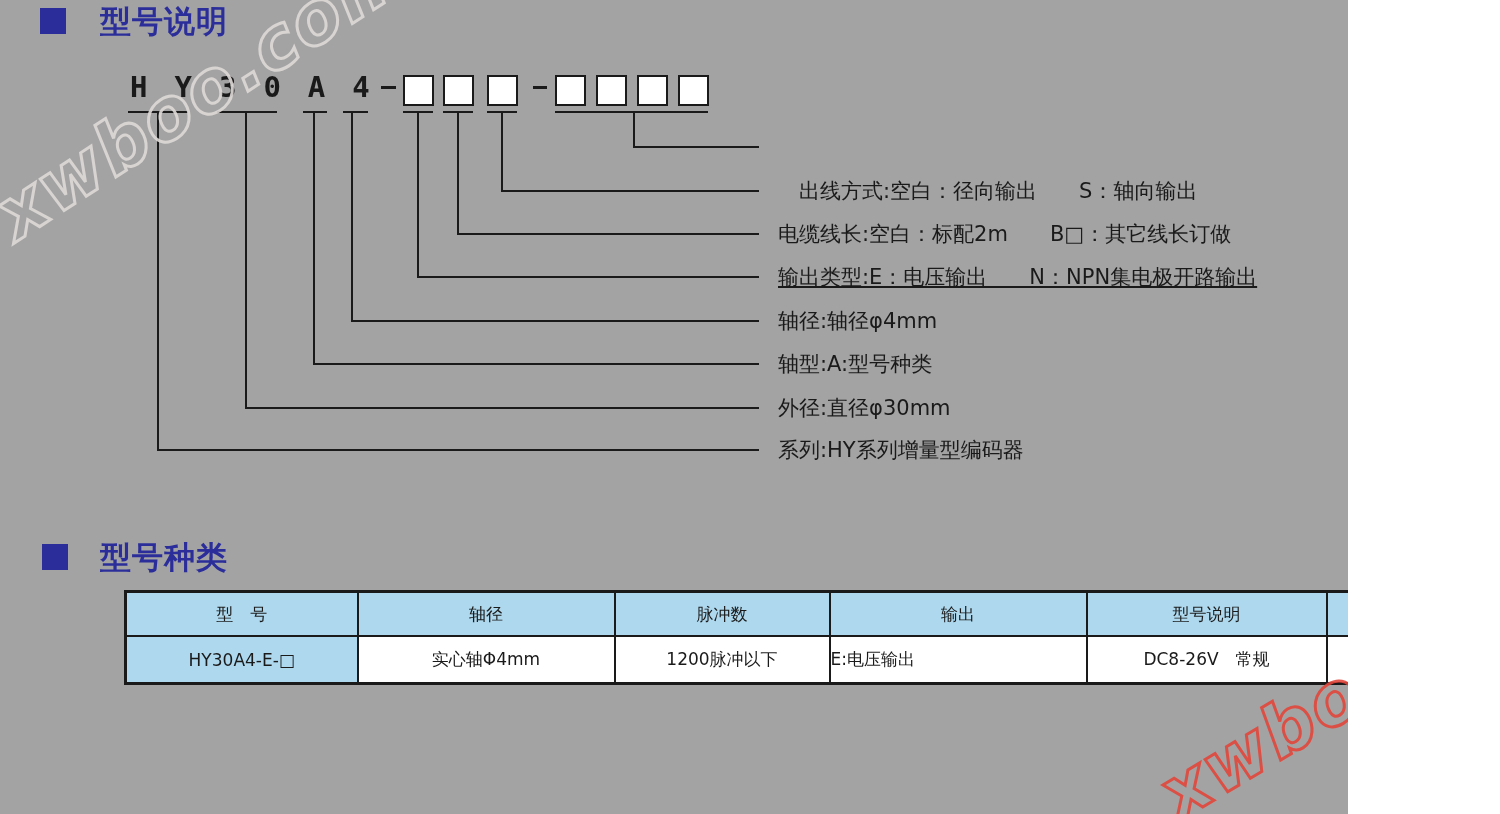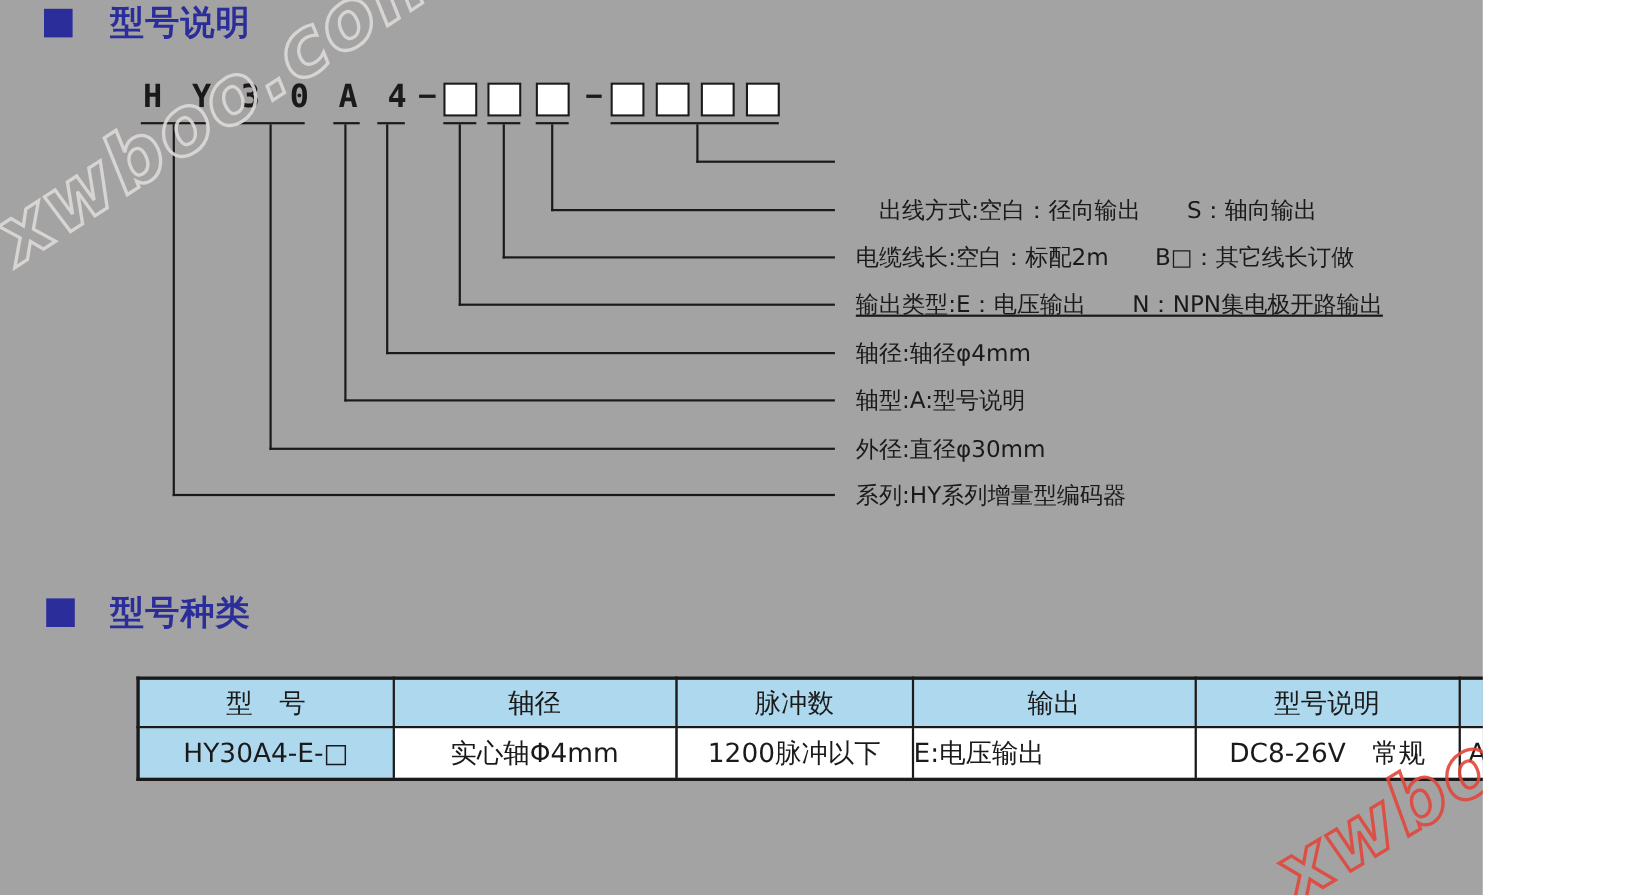--- a/index.html
+++ b/index.html
@@ -22,23 +22,23 @@
   .dash{position:absolute;height:3px;background:#1a1a1a;}
   .cbox{position:absolute;top:75px;width:27px;height:27px;border:2px solid #1a1a1a;background:#fff;}
   .uline{position:absolute;top:111px;height:2px;background:#1a1a1a;}
   .branch{position:absolute;top:113px;border-left:2px solid #1a1a1a;border-bottom:2px solid #1a1a1a;}
   .blabel{
     position:absolute;left:778px;height:28px;line-height:28px;
     font-size:21px;white-space:nowrap;color:#1a1a1a;
   }
   
   .spec-table{
-    position:absolute;left:124px;top:615px;width:1359px;
+    position:absolute;left:124px;top:590px;width:1359px;
     border-collapse:collapse;table-layout:fixed;
-    border:3px solid #1a1a1a;font-size:24px;
+    border:3px solid #1a1a1a;font-size:17px;
   }
   .spec-table th,.spec-table td{
     border:2px solid #1a1a1a;text-align:center;vertical-align:middle;
     font-weight:normal;padding:0;white-space:nowrap;overflow:hidden;
   }
   .spec-table th{height:42px;background:#aed8ee;}
   .spec-table td{height:45px;background:#ffffff;}
   .spec-table td.col-model{background:#aed8ee;}
   .spec-table td.col-output{text-align:left;}
   
@@ -86,21 +86,21 @@
   <div class="branch" style="left:417px;width:340px;height:163px;"></div>
   <div class="branch" style="left:351px;width:406px;height:207px;"></div>
   <div class="branch" style="left:313px;width:444px;height:250px;"></div>
   <div class="branch" style="left:245px;width:512px;height:294px;"></div>
   <div class="branch" style="left:157px;width:600px;height:336px;"></div>
 
   <div class="blabel" style="top:177px;margin-left:21px;">出线方式:空白：径向输出　　S：轴向输出</div>
   <div class="blabel" style="top:220px;text-align:center;">电缆线长:空白：标配2m　　B□：其它线长订做</div>
   <div class="blabel" style="top:263px;text-decoration:underline;">输出类型:E：电压输出　　N：NPN集电极开路输出</div>
   <div class="blabel" style="top:307px;text-align:center;">轴径:轴径φ4mm</div>
-  <div class="blabel" style="top:350px;">轴型:A:型号说明</div>
+  <div class="blabel" style="top:350px;">轴型:A:型号种类</div>
   <div class="blabel" style="top:394px;">外径:直径φ30mm</div>
   <div class="blabel" style="top:436px;">系列:HY系列增量型编码器</div>
 
   <div class="bullet" style="left:42px;top:544px;"></div>
   <div class="sec-title" style="left:100px;top:540px;">型号种类</div>
 
   <table class="spec-table">
     <colgroup>
       <col style="width:232px;">
         <col style="width:257px;">

